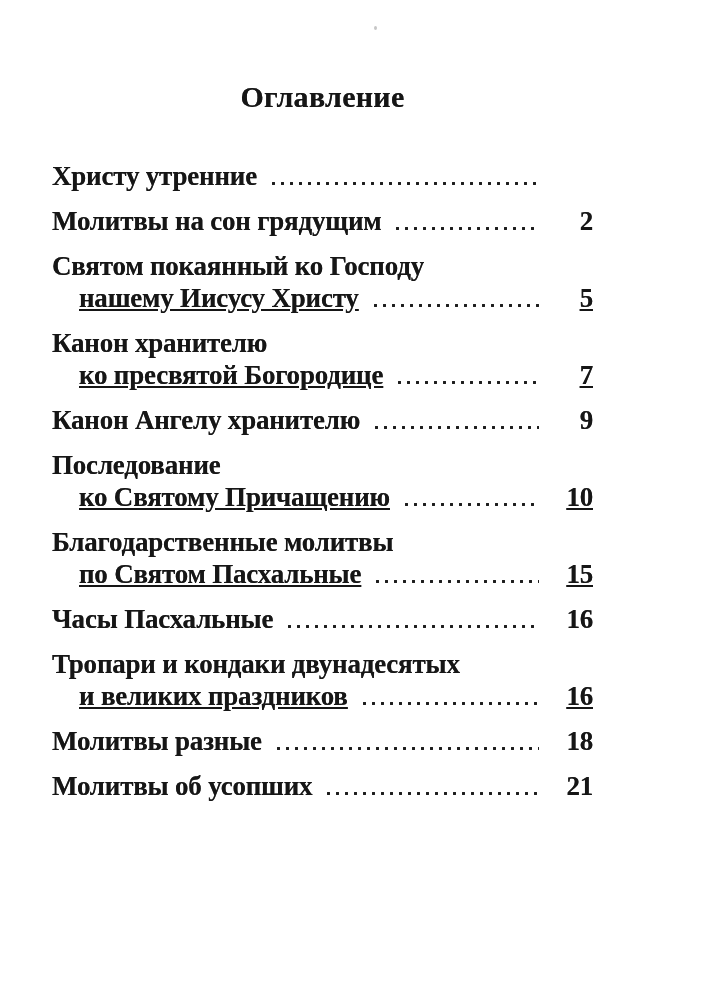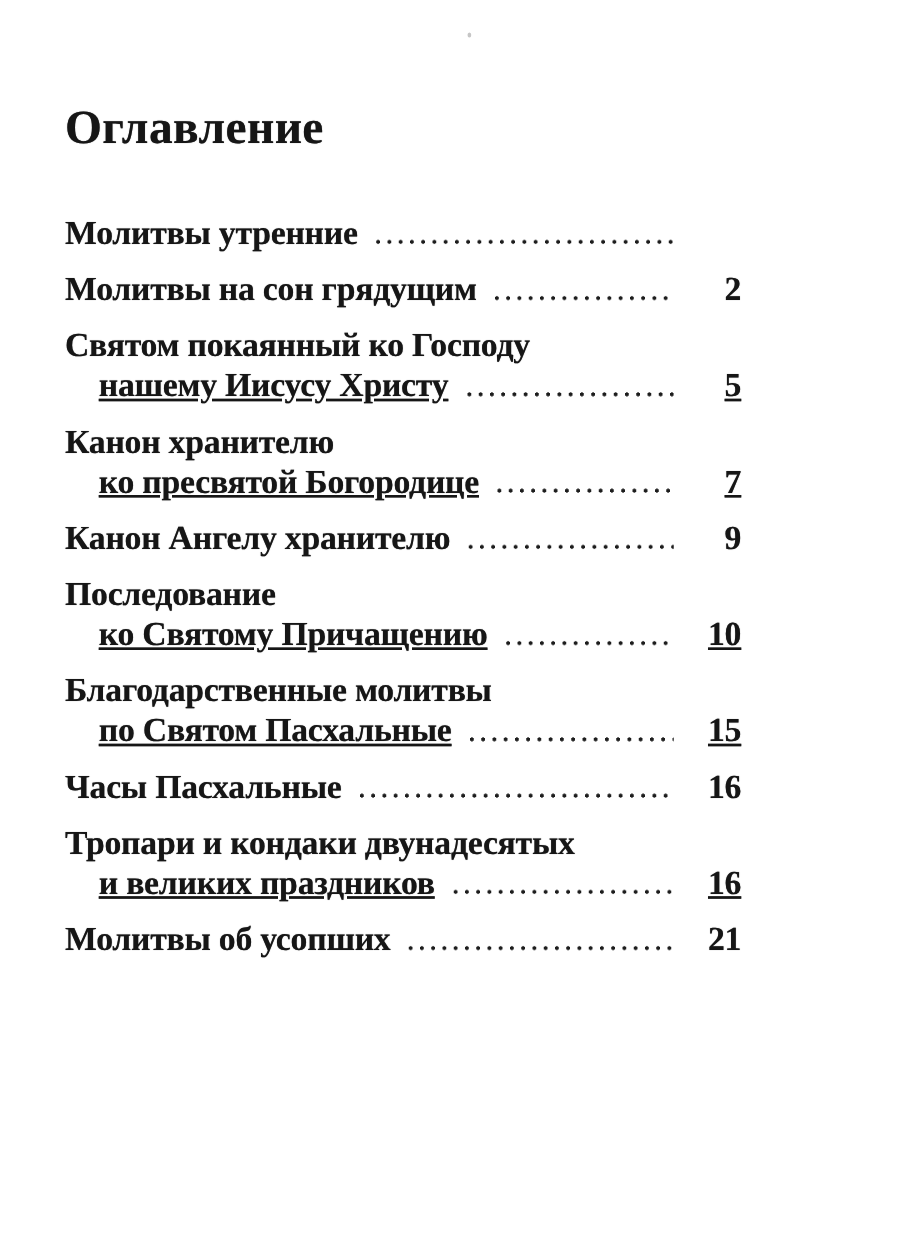--- a/index.html
+++ b/index.html
@@ -26,23 +26,23 @@
     border-radius: 50%;
   }
   .content {
     position: absolute;
     left: 52px;
     top: 0;
     width: 541px;
   }
   .title {
     margin: 80px 0 0 0;
-    font-size: 38px;
+    font-size: 30px;
     font-weight: 700;
-    text-align: left;
+    text-align: center;
     letter-spacing: 0.3px;
     text-shadow: 0 0 0.6px rgba(20,20,20,0.75);
   }
   .toc {
     margin-top: 46px;
     font-size: 27px;
     font-weight: 700;
     letter-spacing: -0.2px;
     text-shadow: 0 0 0.6px rgba(20,20,20,0.7);
   }
@@ -80,21 +80,21 @@
 </head>
 <body>
 
 <div class="page">
   <div class="speck"></div>
   <div class="content">
     <h1 class="title">Оглавление</h1>
     <div class="toc" id="toc">
         <div class="toc-entry">
           <div class="toc-line">
-            <span class="toc-text">Молитвы утренние</span>
+            <span class="toc-text">Христу утренние</span>
             <span class="dots"></span>
             <span class="page-num"></span>
           </div>
         </div>
         <div class="toc-entry">
           <div class="toc-line">
             <span class="toc-text">Молитвы на сон грядущим</span>
             <span class="dots"></span>
             <span class="page-num">2</span>
           </div>
@@ -158,20 +158,27 @@
             <span class="toc-text">Тропари и кондаки двунадесятых</span>
           </div>
           <div class="toc-line indent">
             <span class="toc-text">и великих праздников</span>
             <span class="dots"></span>
             <span class="page-num">16</span>
           </div>
         </div>
         <div class="toc-entry">
           <div class="toc-line">
+            <span class="toc-text">Молитвы разные</span>
+            <span class="dots"></span>
+            <span class="page-num">18</span>
+          </div>
+        </div>
+        <div class="toc-entry">
+          <div class="toc-line">
             <span class="toc-text">Молитвы об усопших</span>
             <span class="dots"></span>
             <span class="page-num">21</span>
           </div>
         </div>
       </div>
   </div>
 </div>
 
 </body></html>

